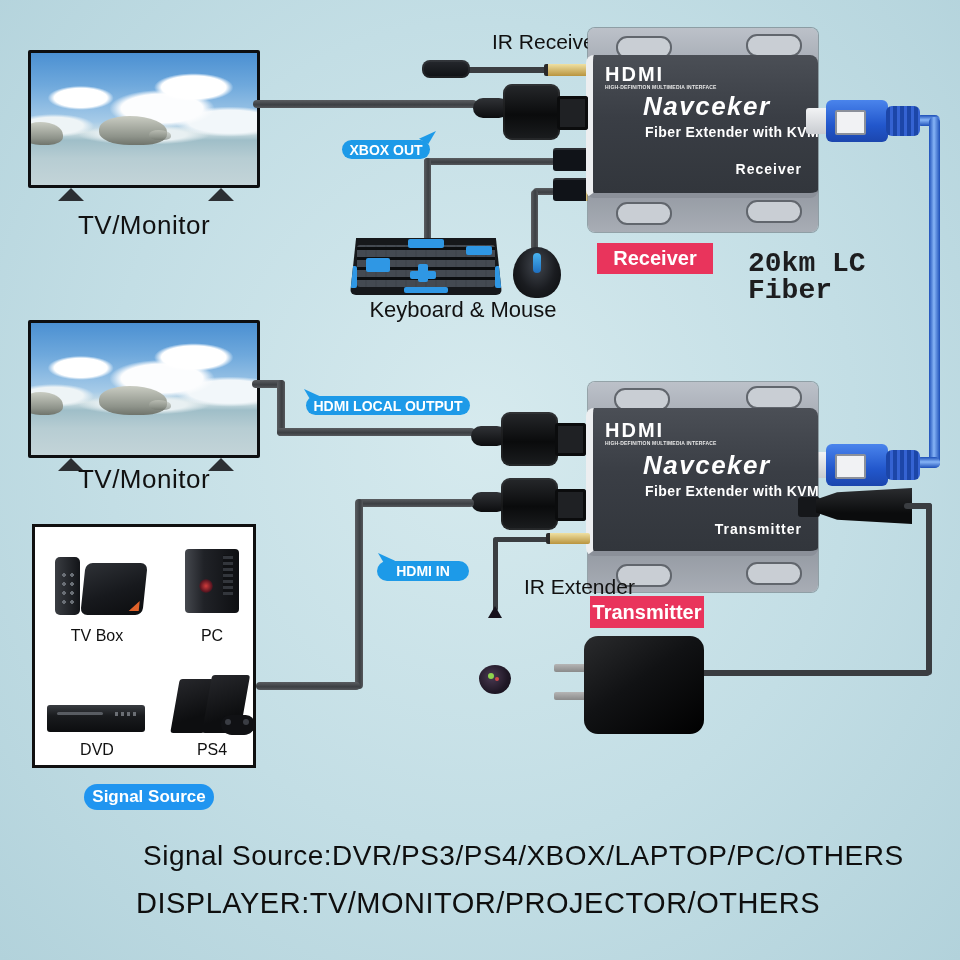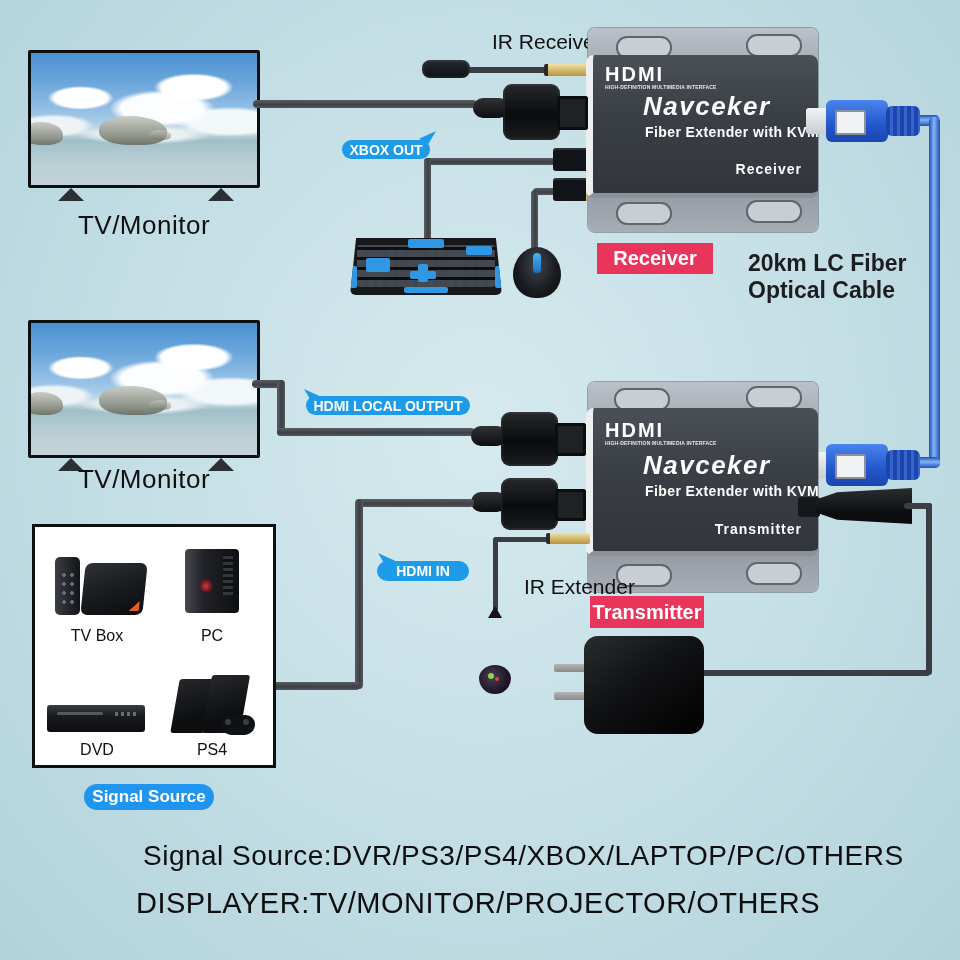--- a/index.html
+++ b/index.html
@@ -6,21 +6,21 @@
   body{font-family:"Liberation Sans",sans-serif;}
   #stage{position:relative;width:960px;height:960px;overflow:hidden;
          background:radial-gradient(ellipse at 50% 45%, #d6eaee 0%, #c3dee5 55%, #b2d2db 100%);}
   .abs{position:absolute;}
 
   
   .lbl{color:#111;}
   .lbl-big{font-size:26px;letter-spacing:.5px;}
   .lbl-med{font-size:22px;font-weight:500;}
   .lbl-sm{font-size:21px;font-weight:400;margin-left:20px;}
-  .lbl-bold{font-weight:700;font-size:23px;line-height:27px;color:#1d1d1f;}
+  .lbl-bold{font-weight:700;font-size:28px;line-height:27px;color:#1d1d1f;font-family:Liberation Mono, monospace;}
   .footer-line{font-size:28px;color:#0e0e0e;letter-spacing:.5px;white-space:nowrap;}
 
   
   .badge-red{background:#e9345c;color:#fff;font-weight:700;font-size:20px;
              display:flex;align-items:center;justify-content:center;}
   .pill-blue{background:#1d9ae8;color:#fff;font-weight:700;font-size:14px;border-radius:11px;
              display:flex;align-items:center;justify-content:center;white-space:nowrap;}
   .tail{width:17px;height:13px;background:#1d9ae8;}
   .tail-right{clip-path:polygon(100% 0,0 60%,55% 100%);}
   .tail-left{clip-path:polygon(0 0,100% 60%,45% 100%);}
@@ -104,21 +104,21 @@
                border-bottom:12px solid #17121c;}
 
   
   .pwr-cone{background:linear-gradient(180deg,#2b2d30,#0b0c0d 70%);
             clip-path:polygon(0 0,78% 12%,100% 32%,100% 68%,78% 88%,0 100%);}
   .pwr-tip{background:#15171a;border-radius:3px;}
   .adapter{background:linear-gradient(145deg,#2a2b2d 0%,#111214 45%,#000 100%);border-radius:14px;}
   .prong{background:linear-gradient(180deg,#b5b5b5,#8a8a8a);border-radius:2px;}
 
   
-  .srcbox{background:#fff;border:3px solid #101010;padding-left:20px;}
+  .srcbox{background:#fff;border:3px solid #101010;}
   .src-lbl{position:absolute;font-size:16px;color:#111;text-align:center;}
   .remote{background:linear-gradient(90deg,#3a3d42,#121418);border-radius:5px;position:relative;}
   .remote::after{content:"";position:absolute;left:5px;top:14px;right:5px;bottom:8px;
      background:radial-gradient(circle 2px at 4px 4px,#6a6f76 95%,transparent) 0 0/8px 9px;}
   .tvbox{background:linear-gradient(160deg,#2e3136 0%,#17191d 55%,#0c0d0f 100%);border-radius:7px;position:relative;transform:skewX(-6deg);}
   .tvbox::after{content:"";position:absolute;right:4px;bottom:4px;width:0;height:0;
      border-left:10px solid transparent;border-bottom:10px solid #e0622a;}
   .pctower{background:linear-gradient(90deg,#45484e 0%,#202227 35%,#0e0f12 100%);border-radius:4px;position:relative;}
   .pctower::before{content:"";position:absolute;right:6px;top:6px;width:10px;height:40px;
      background:repeating-linear-gradient(0deg,#33363c 0 3px,#101114 3px 6px);}
@@ -181,20 +181,21 @@
     <div class="kb-blue" style="left:16px;top:20px;width:24px;height:14px;"></div>
     <div class="kb-blue" style="left:68px;top:26px;width:10px;height:18px;"></div>
     <div class="kb-blue" style="left:60px;top:33px;width:26px;height:8px;"></div>
     <div class="kb-blue" style="left:54px;top:49px;width:44px;height:6px;"></div>
     <div class="kb-blue" style="left:0px;top:28px;width:7px;height:22px;"></div>
     <div class="kb-blue" style="left:145px;top:28px;width:7px;height:22px;"></div>
   </div>
   <div class="abs mouse" style="left:513px;top:247px;width:48px;height:51px;">
     <div class="mouse-stripe"></div>
   </div>
+  <div class="abs lbl lbl-med" style="left:358px;top:297px;width:210px;text-align:center;">Keyboard &amp; Mouse</div>
 
   <div class="abs tail tail-right" style="left:419px;top:131px;"></div>
   <div class="abs pill-blue" style="left:342px;top:140px;width:88px;height:19px;">XBOX OUT</div>
 
   <div class="abs plate" style="left:588px;top:28px;width:230px;height:204px;">
     <div class="hole" style="left:28px;top:8px;width:52px;height:19px;"></div>
     <div class="hole" style="left:158px;top:6px;width:52px;height:19px;"></div>
     <div class="hole" style="left:28px;top:174px;width:52px;height:19px;"></div>
     <div class="hole" style="left:158px;top:172px;width:52px;height:19px;"></div>
   </div>
@@ -208,21 +209,20 @@
     <div class="role" style="right:16px;bottom:16px;">Receiver</div>
   </div>
 
   <div class="abs hp-cone" style="left:473px;top:98px;width:36px;height:20px;"></div>
   <div class="abs hp-grip" style="left:503px;top:84px;width:57px;height:56px;"></div>
   <div class="abs hp-tip" style="left:557px;top:96px;width:31px;height:34px;"></div>
 
   <div class="abs badge-red" style="left:597px;top:243px;width:116px;height:31px;">Receiver</div>
   <div class="abs" style="left:748px;top:250px;">
     <div class="lbl-bold">20km LC Fiber</div>
-    <div class="lbl-bold">Optical Cable</div>
   </div>
 
   <div class="abs fiber-h" style="left:916px;top:115px;width:24px;height:11px;"></div>
   <div class="abs fiber-v" style="left:929px;top:117px;width:11px;height:351px;"></div>
   <div class="abs fiber-h" style="left:916px;top:457px;width:24px;height:11px;"></div>
 
   <div class="abs fc-tip" style="left:806px;top:108px;width:24px;height:26px;"></div>
   <div class="abs fc-body" style="left:826px;top:100px;width:62px;height:42px;">
     <div class="fc-latch"></div>
   </div>

